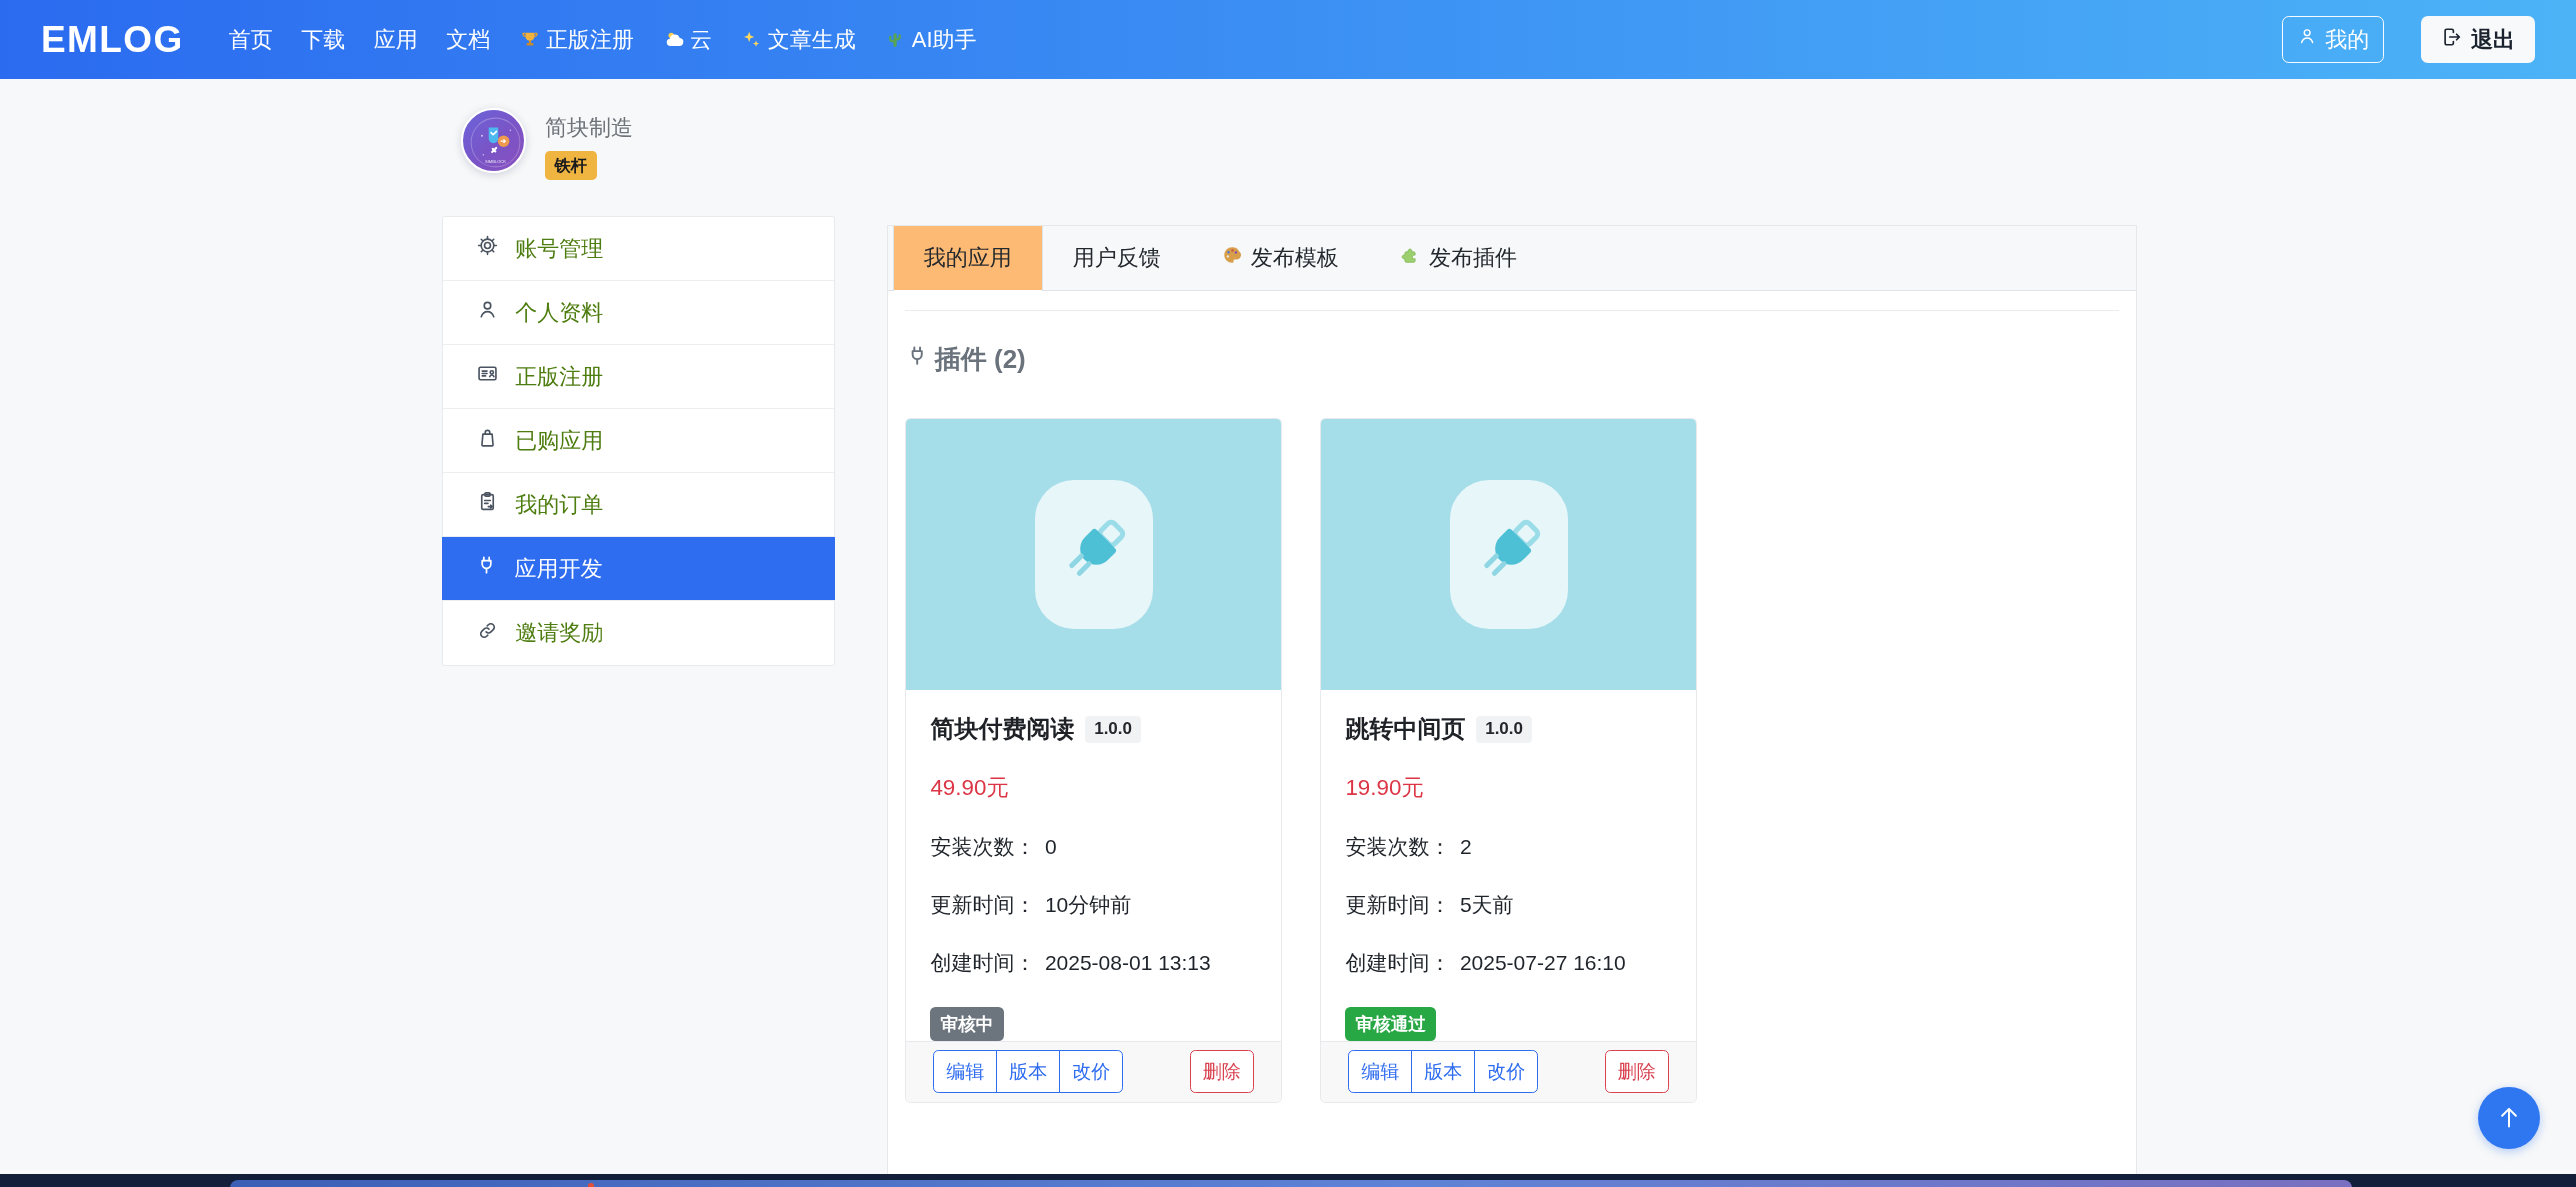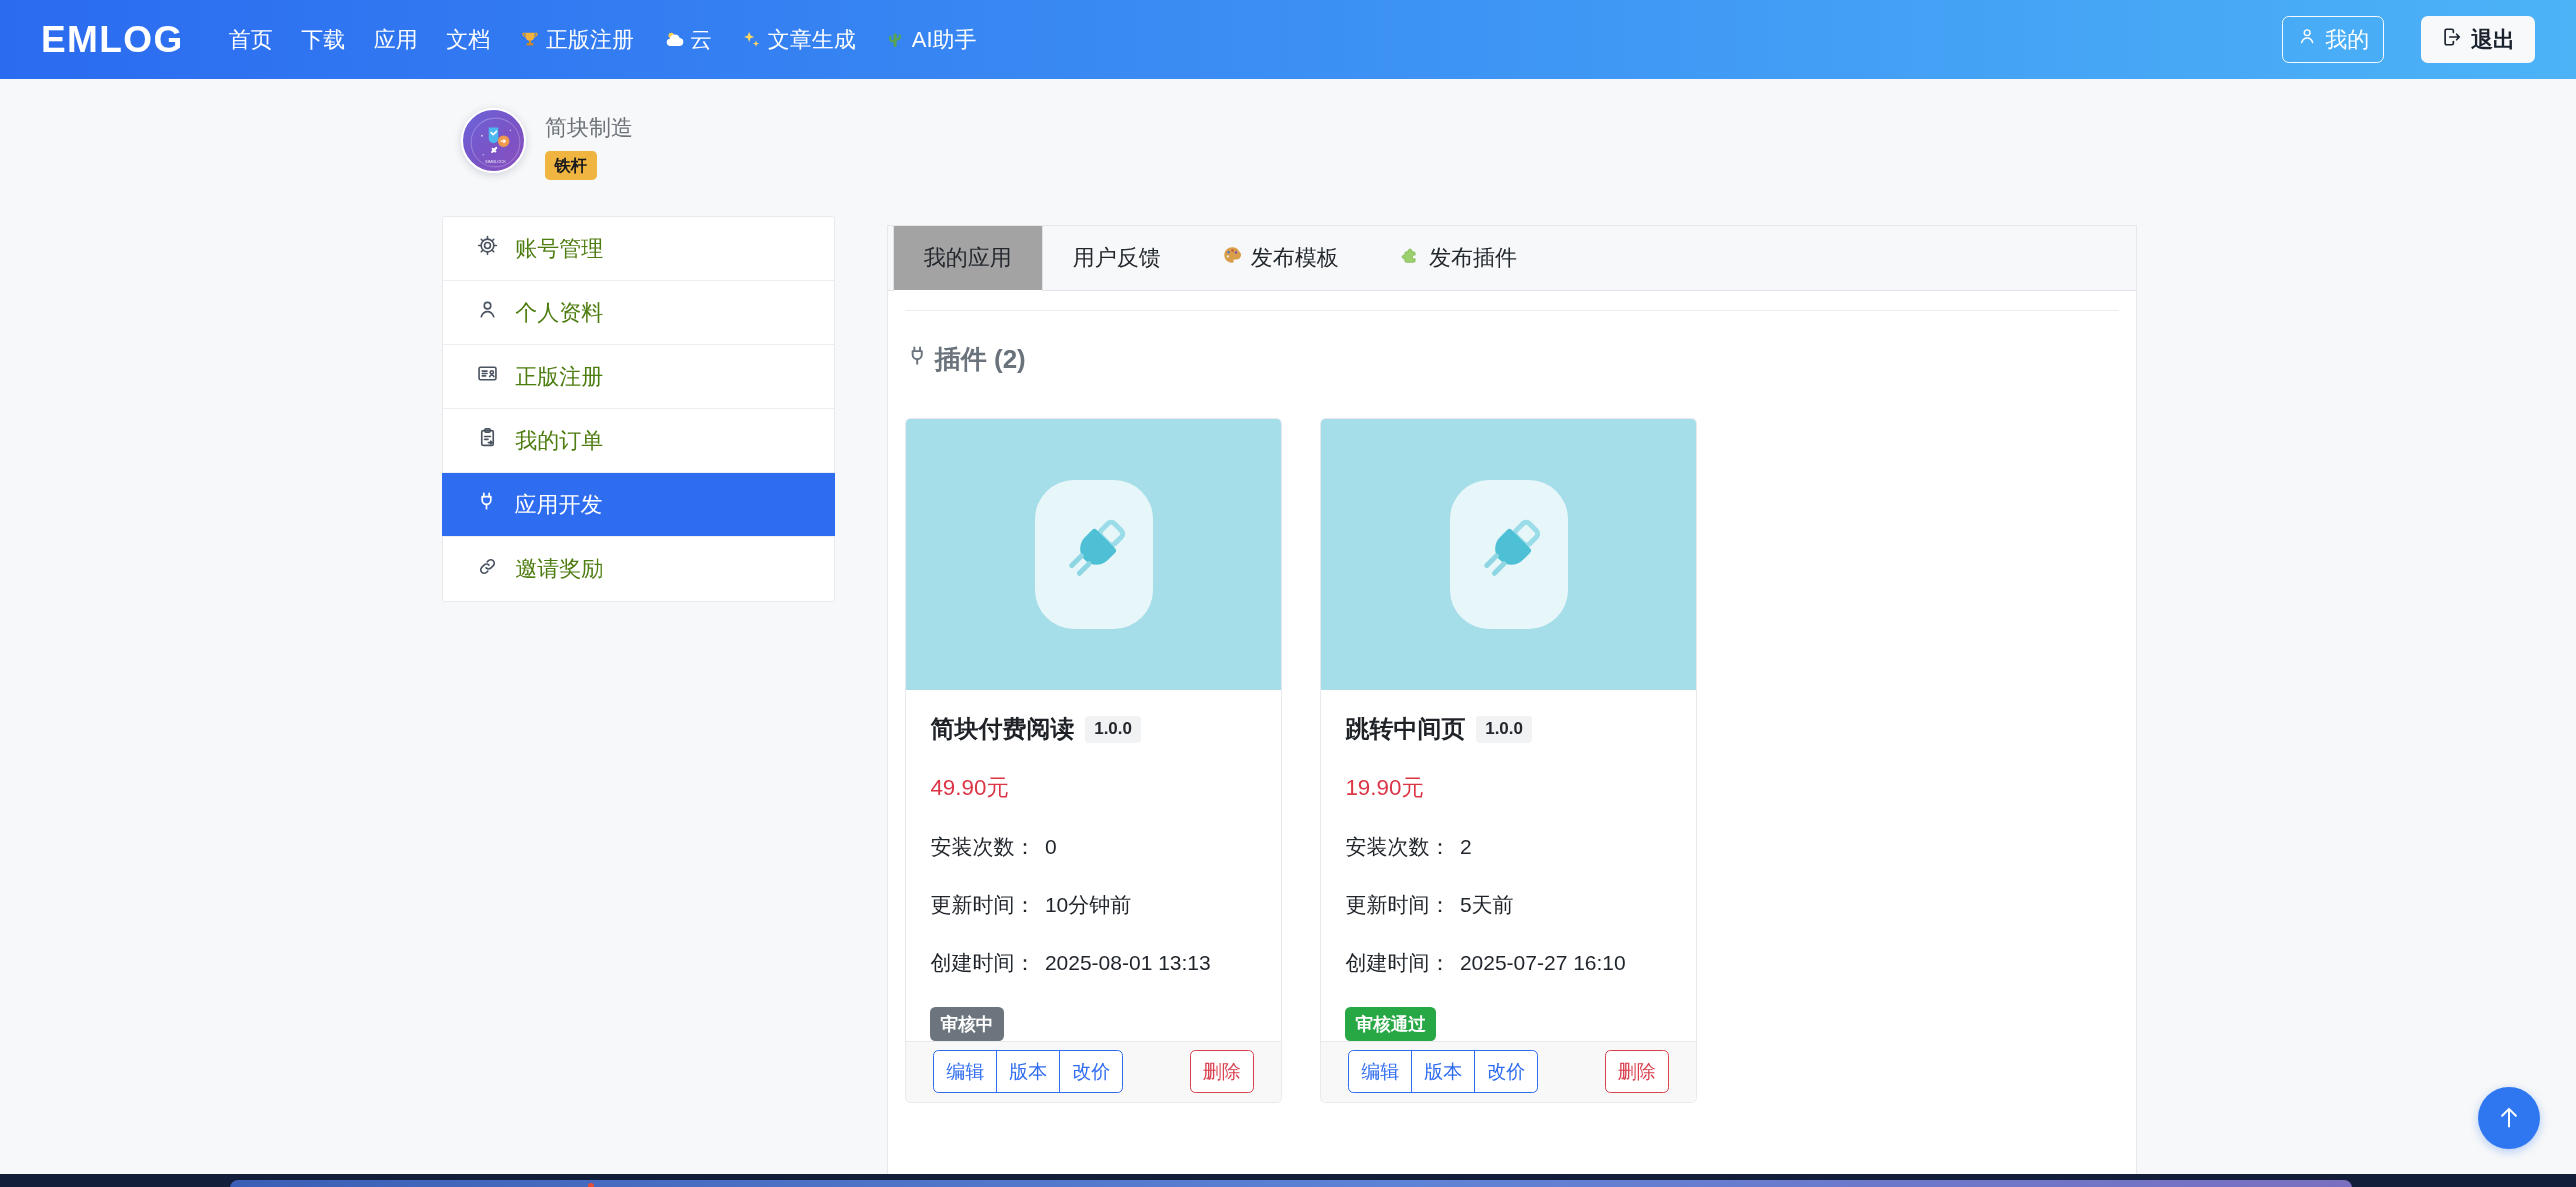--- a/index.html
+++ b/index.html
@@ -64,21 +64,21 @@
     background:#fff; border:0.7px solid #e6e8eb;
   }
   .tabs {
     height:65px; background:#f7f8f9; border-bottom:0.7px solid #e0e3e7;
     display:flex; align-items:stretch; padding-left:4.7px;
   }
   .tab {
     display:flex; align-items:center; gap:8.1px; padding:0 30px;
     font-size:22px; color:#23282e; cursor:pointer; position:relative; white-space:nowrap;
   }
-  .tab.active { background:#a3a3a3; border-left:0.7px solid #e0e3e7; border-right:0.7px solid #e0e3e7; }
+  .tab.active { background:#fdba74; border-left:0.7px solid #e0e3e7; border-right:0.7px solid #e0e3e7; }
   .tab.active::after { content:''; position:absolute; left:0; right:0; bottom:-0.7px; height:0.7px; background:#fff; }
   .content-body { padding:0 17px; }
   .toolbar { margin-top:43px; display:flex; align-items:center; }
   .sort-links { display:flex; gap:22px; }
   .sort-link { color:#2e6cf0; font-size:20.3px; cursor:pointer; text-decoration:none; }
   .search-group { margin-left:auto; display:flex; height:43px; }
   .search-input {
     width:237px; height:43px; border:0.7px solid #d6d9de; border-right:none;
     border-radius:5.4px 0 0 5.4px; padding:0 12.2px; font-size:20.3px; font-family:inherit; outline:none;
     background:#fff;
@@ -266,20 +266,27 @@
     <span><svg width="23" height="23" viewBox="0 0 24 24" fill="none" stroke-width="1.7" stroke-linecap="round">
           <rect x="3.2" y="5.5" width="17.6" height="13" rx="1.5"></rect>
           <path d="M6.5 9.5h5M6.5 12h5M6.5 14.5h3.5"></path>
           <circle cx="16.5" cy="10.8" r="1.7"></circle>
           <path d="M14.3 15.2c.5-1.1 1.2-1.6 2.2-1.6s1.7.5 2.2 1.6"></path>
         </svg></span>
     <span>正版注册</span>
   </div>
   <div class="side-item">
     <span><svg width="23" height="23" viewBox="0 0 24 24" fill="none" stroke-width="1.7" stroke-linecap="round" stroke-linejoin="round">
+          <path d="M7.2 8.5h9.6l1 11.2a0.9 0.9 0 0 1-.9 1H7.1a0.9 0.9 0 0 1-.9-1l1-11.2z"></path>
+          <path d="M9.6 8.5V7a2.4 2.4 0 0 1 4.8 0v1.5"></path>
+        </svg></span>
+    <span>已购应用</span>
+  </div>
+  <div class="side-item">
+    <span><svg width="23" height="23" viewBox="0 0 24 24" fill="none" stroke-width="1.7" stroke-linecap="round" stroke-linejoin="round">
           <rect x="6" y="4.8" width="12" height="15.4" rx="1.5"></rect>
           <rect x="9.3" y="3" width="5.4" height="3.4" rx="1"></rect>
           <path d="M9 11h6M9 14h3.5"></path>
           <path d="M12.8 17.3h4m-1.5-1.4l1.6 1.4-1.6 1.4"></path>
         </svg></span>
     <span>我的订单</span>
   </div>
   <div class="side-item active">
     <span><svg width="23" height="23" viewBox="0 0 24 24" fill="none" stroke-width="1.8" stroke-linecap="round" stroke-linejoin="round">
           <path d="M9.2 3.5V7M14.8 3.5V7"></path>

